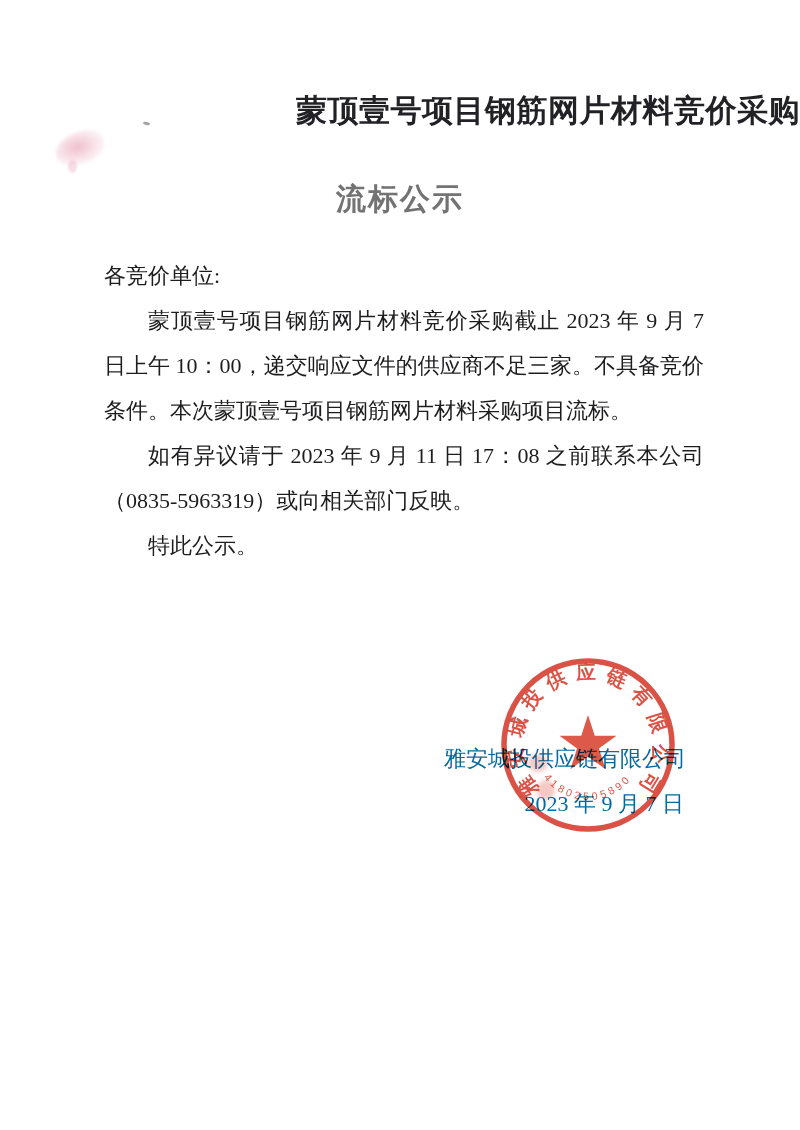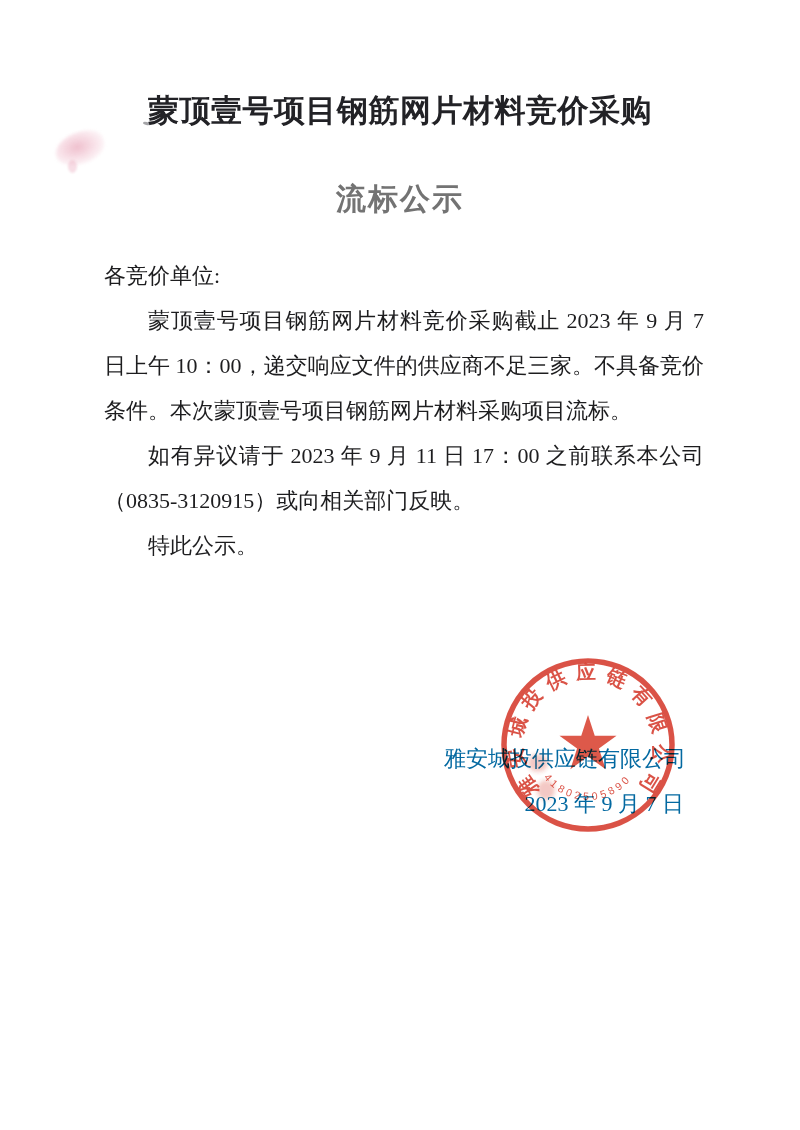--- a/index.html
+++ b/index.html
@@ -48,21 +48,21 @@
     border-radius: 50%;
     background: rgba(90,90,95,0.55);
     transform: rotate(12deg);
   }
 
   .doc-title {
     position: absolute;
     left: 0;
     top: 90px;
     width: 100%;
-    text-align: center;
+    text-align: right;
     font-family: "Liberation Sans", "DejaVu Sans", sans-serif;
     font-weight: 700;
     font-size: 31px;
     letter-spacing: 0.5px;
     color: #222226;
     margin: 0;
   }
   .doc-subtitle {
     position: absolute;
     left: 0;
@@ -125,21 +125,21 @@
   <div class="smudge"></div>
   <div class="smudge-dot"></div>
   <div class="speck"></div>
 
   <h1 class="doc-title">蒙顶壹号项目钢筋网片材料竞价采购</h1>
   <h2 class="doc-subtitle">流标公示</h2>
 
   <div class="doc-body">
     <p>各竞价单位:</p>
     <p class="indent">蒙顶壹号项目钢筋网片材料竞价采购截止 2023 年 9 月 7 日上午 10：00，递交响应文件的供应商不足三家。不具备竞价条件。本次蒙顶壹号项目钢筋网片材料采购项目流标。</p>
-    <p class="indent">如有异议请于 2023 年 9 月 11 日 17：00 之前联系本公司 （0835-3120915）或向相关部门反映。</p>
+    <p class="indent">如有异议请于 2023 年 9 月 11 日 17：08 之前联系本公司 （0835-5963319）或向相关部门反映。</p>
     <p class="indent">特此公示。</p>
   </div>
 
   <div class="signature">
     <div class="sig-company">雅安城投供应链有限公司</div>
     <div class="sig-date">2023 年 9 月 7 日</div>
   </div>
 
   <svg class="stamp" viewBox="0 0 200 200" xmlns="http://www.w3.org/2000/svg" xmlns:xlink="http://www.w3.org/1999/xlink">
     <defs>

